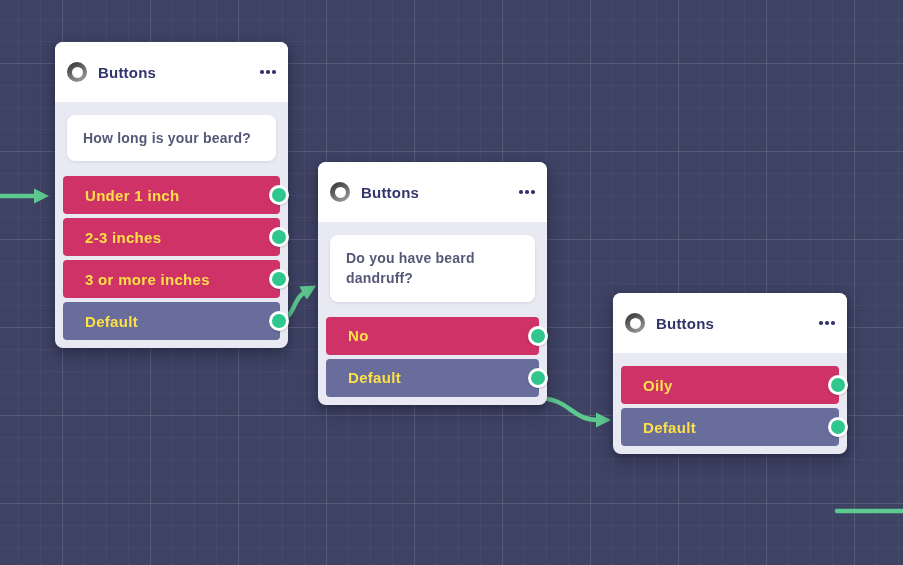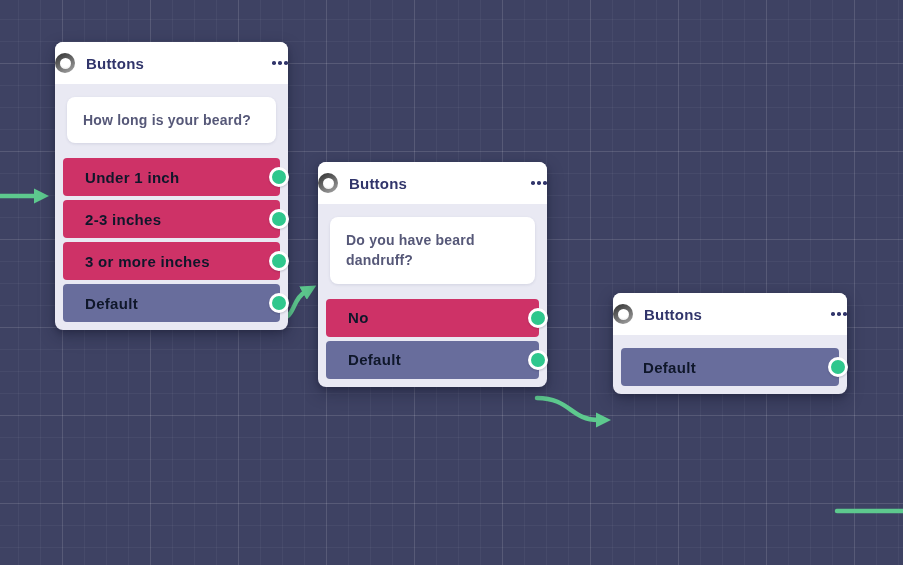--- a/index.html
+++ b/index.html
@@ -29,26 +29,26 @@
   svg.connectors path, svg.connectors line { cursor: pointer; }
 
   .node {
     position: absolute;
     z-index: 2;
     border-radius: 8px;
     box-shadow: 0 6px 16px rgba(18, 20, 42, 0.38), 0 2px 5px rgba(18, 20, 42, 0.25);
     background: #e9e9f3;
   }
   .node-header {
-    height: 42px;
+    height: 60px;
     background: #ffffff;
     border-radius: 8px 8px 0 0;
     display: flex;
     align-items: center;
-    padding: 0 0;
+    padding: 0 12px;
     cursor: grab;
   }
   .node-icon {
     width: 20px; height: 20px;
     border-radius: 50%;
     background: linear-gradient(150deg, #3a3a3a 10%, #9c9c9c 90%);
     position: relative;
     flex: 0 0 auto;
   }
   .node-icon::after {
@@ -98,21 +98,21 @@
     cursor: text;
   }
   .flow-btn {
     position: relative;
     height: 38px;
     border-radius: 4px;
     margin-bottom: 4px;
     display: flex;
     align-items: center;
     padding: 0 26px 0 22px;
-    color: #0f172a;
+    color: #fde047;
     font-size: 15px;
     letter-spacing: 0.3px;
     cursor: pointer;
   }
   .flow-btn:last-child { margin-bottom: 0; }
   .flow-btn.choice  { background: #ce3267; }
   .flow-btn.default { background: #686d9c; }
   .port {
     position: absolute;
     right: -9px;
@@ -206,20 +206,24 @@
     <div class="node-header">
       <span class="node-icon"></span>
       <span class="node-title">Buttons</span>
       <span class="node-menu">
           <i></i>
           <i></i>
           <i></i>
         </span>
     </div>
     <div class="node-body">
+      <div class="flow-btn choice">
+        <span>Oily</span>
+        <span class="port"></span>
+      </div>
       <div class="flow-btn default">
         <span>Default</span>
         <span class="port"></span>
       </div>
     </div>
   </div>
 
 </div>
 
 </body></html>

